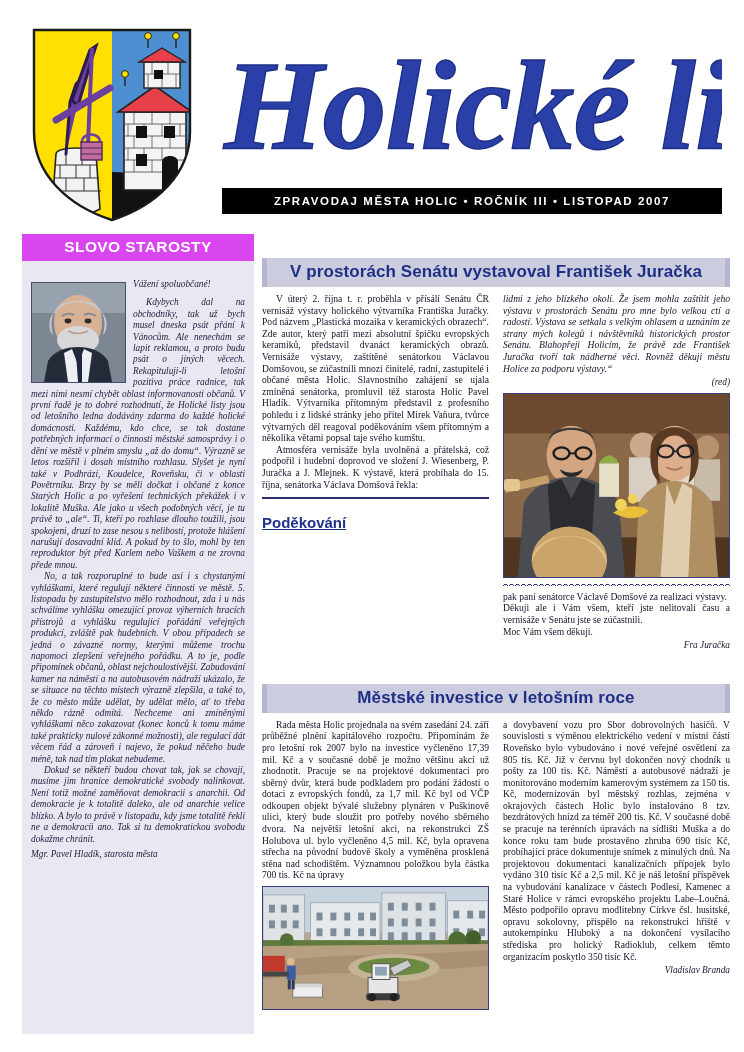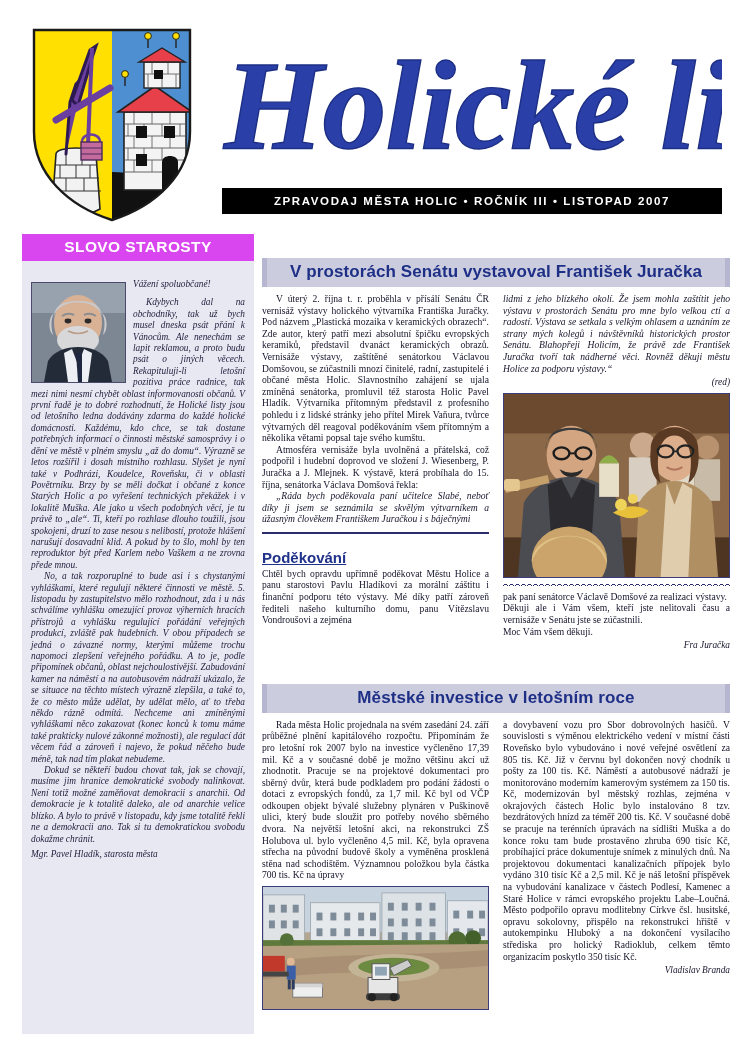--- a/index.html
+++ b/index.html
@@ -238,28 +238,24 @@
         <div class="bar-light">
           <span>V prostorách Senátu vystavoval František Juračka</span>
         </div>
 
         <div class="two-col">
 
           <div>
             <div class="art-text">
               <p>V úterý 2. října t. r. proběhla v přísálí Senátu ČR vernisáž výstavy holického výtvarníka Františka Juračky. Pod názvem „Plastická mozaika v keramických obrazech“. Zde autor, který patří mezi absolutní špičku evropských keramiků, představil dvanáct keramických obrazů. Vernisáže výstavy, zaštítěné senátorkou Václavou Domšovou, se zúčastnili mnozí činitelé, radní, zastupitelé i občané města Holic. Slavnostního zahájení se ujala zmíněná senátorka, promluvil též starosta Holic Pavel Hladík. Výtvarníka přítomným představil z profesního pohledu i z lidské stránky jeho přítel Mirek Vaňura, tvůrce výtvarných děl reagoval poděkováním všem přítomným a několika větami popsal taje svého kumštu.</p>
               <p>Atmosféra vernisáže byla uvolněná a přátelská, což podpořil i hudební doprovod ve složení J. Wiesenberg, P. Juračka a J. Mlejnek. K výstavě, která probíhala do 15. října, senátorka Václava Domšová řekla:</p>
-              <p class="quote-ind">„Ráda bych poděkovala paní učitelce Slabé, neboť díky ji jsem se seznámila se skvělým výtvarníkem a úžasným člověkem Františkem Juračkou i s báječnými</p>
             </div>
 
             <div class="sub-rule"></div>
             <div class="sub-head">Poděkování</div>
-            <div class="art-text">
-              <p class="noindent">Chtěl bych opravdu upřímně poděkovat Městu Holice a panu starostovi Pavlu Hladíkovi za morální záštitu i finanční podporu této výstavy. Mé díky patří zároveň řediteli našeho kulturního domu, panu Vítězslavu Vondroušovi a zejména</p>
-            </div>
           </div>
 
           <div>
             <div class="art-text">
               <p class="quote">lidmi z jeho blízkého okolí. Že jsem mohla zaštítit jeho výstavu v prostorách Senátu pro mne bylo velkou ctí a radostí. Výstava se setkala s velkým ohlasem a uznáním ze strany mých kolegů i návštěvníků historických prostor Senátu. Blahopřeji Holicím, že právě zde František Juračka tvoří tak nádherné věci. Rovněž děkuji městu Holice za podporu výstavy.“</p>
               <div class="credit">(red)</div>
             </div>
 
             <div class="photo" style="height:185px;margin-top:4px;">
               <svg viewBox="0 0 227 185" preserveAspectRatio="none">

